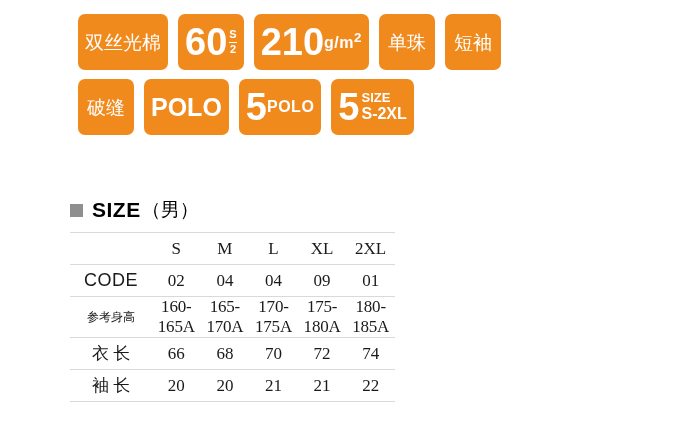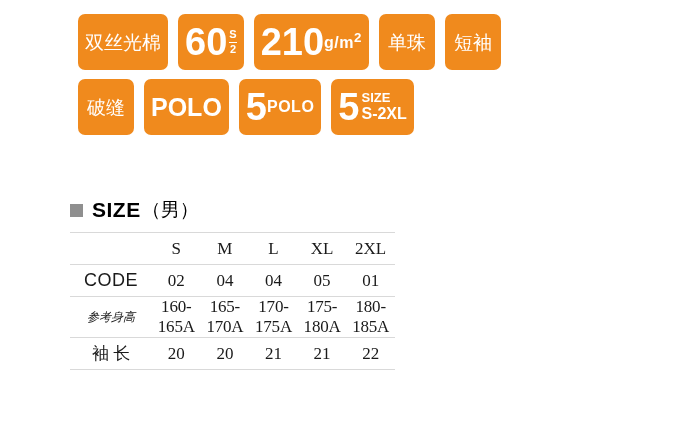--- a/index.html
+++ b/index.html
@@ -157,21 +157,20 @@
   }
   td.rowlabel.latin {
     font-family: "Liberation Sans", sans-serif;
     font-size: 18px;
     letter-spacing: .5px;
     text-align: center;
   }
   td.rowlabel.small-cn {
     font-family: "DejaVu Sans", sans-serif;
     font-size: 12px;
-    font-style: italic;
   }
   .hdr-row td {
     font-family: "Liberation Serif", serif;
     font-size: 16px;
     border-bottom: 1px solid #d9d9d9;
   }
   .hdr-row td.rowlabel { border-bottom: 1px solid #d9d9d9; }
   td.tiny {
     font-family: "Liberation Sans", sans-serif;
     font-size: 9px;
@@ -259,33 +258,41 @@
       <td>L</td>
       <td>XL</td>
       <td>2XL</td>
     </tr>
 
     <tr>
       <td class="rowlabel latin">CODE</td>
       <td>02</td>
       <td>04</td>
       <td>04</td>
-      <td>05</td>
+      <td>09</td>
       <td>01</td>
     </tr>
 
     <tr>
       <td class="rowlabel small-cn">参考身高</td>
       <td class="tiny">160-165A</td>
       <td class="tiny">165-170A</td>
       <td class="tiny">170-175A</td>
       <td class="tiny">175-180A</td>
       <td class="tiny">180-185A</td>
     </tr>
 
+    <tr>
+      <td class="rowlabel">衣 长</td>
+      <td>66</td>
+      <td>68</td>
+      <td>70</td>
+      <td>72</td>
+      <td>74</td>
+    </tr>
 
 
 
     <tr>
       <td class="rowlabel">袖 长</td>
       <td>20</td>
       <td>20</td>
       <td>21</td>
       <td>21</td>
       <td>22</td>

